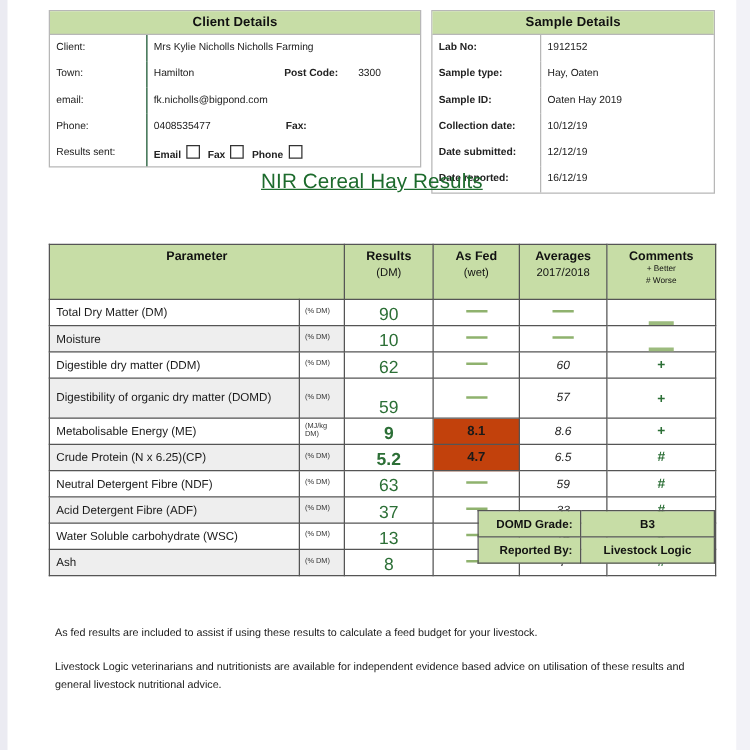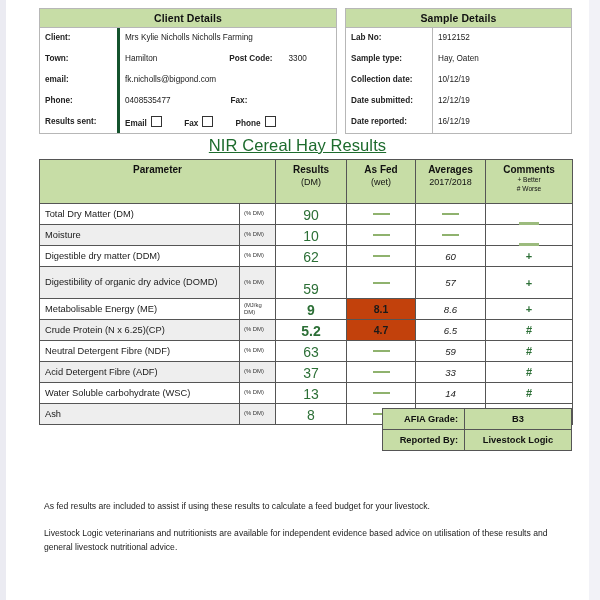--- a/index.html
+++ b/index.html
@@ -67,22 +67,22 @@
   table.kv td {
     font-size: 8.2px;
     color: #222;
     padding: 2px 0 2px 5px;
     vertical-align: middle;
     line-height: 1.05;
     height: 14px;
   }
   .panel.client table.kv td.k {
     width: 72px;
-    font-weight: bold;
-    border-right: 3px solid #14532d;
+    font-weight: normal;
+    border-right: 1px solid #14532d;
   }
   .panel.sample table.kv td.k {
     width: 81px;
     font-weight: bold;
     border-right: 1px solid #b7b7b7;
   }
   td.v { padding-left: 6px; }
   .inline-label {
     font-weight: bold;
     display: inline-block;
@@ -91,21 +91,21 @@
   .pc-val { margin-left: 16px; margin-top: 44px; }
   .fax-label { margin-left: 60px; }
   .cbox {
     display: inline-block;
     width: 9px; height: 9px;
     border: 1px solid #333;
     background: #fff;
     vertical-align: -1px;
     margin-left: 4px;
   }
-  .sentopt { margin-right: 20px; display: inline-block; }
+  .sentopt { margin-right: 4px; display: inline-block; }
 
   
   .doc-title {
     position: absolute;
     left: 0;
     top: 136px;
     width: 583px;
     text-align: center;
     font-size: 16.5px;
     font-weight: normal;
@@ -118,20 +118,21 @@
   .results-wrap {
     position: absolute;
     left: 33px;
     top: 159px;
     width: 533px;
   }
   table.results {
     border-collapse: collapse;
     width: 533px;
     table-layout: fixed;
+    margin-top: 36px;
   }
   table.results th,
   table.results td {
     border: 1px solid #555;
     box-sizing: border-box;
   }
   table.results thead th {
     background: #c7ddA6;
     font-size: 10px;
     font-weight: bold;
@@ -309,20 +310,24 @@
       <div class="panel-title">Sample Details</div>
       <table class="kv">
         <tbody>
               <tr>
           <td class="k">Lab No:</td>
           <td class="v">1912152</td>
         </tr>
         <tr>
           <td class="k">Sample type:</td>
           <td class="v">Hay, Oaten</td>
+        </tr>
+        <tr>
+          <td class="k">Sample ID:</td>
+          <td class="v">Oaten Hay 2019</td>
         </tr>
         <tr>
           <td class="k">Collection date:</td>
           <td class="v">10/12/19</td>
         </tr>
         <tr>
           <td class="k">Date submitted:</td>
           <td class="v">12/12/19</td>
         </tr>
         <tr>
@@ -374,21 +379,21 @@
         </tr>
         <tr>
           <td class="param">Digestible dry matter (DDM)</td>
           <td class="units">(% DM)</td>
           <td class="res">62</td>
           <td class="fed"><span class="dash"></span></td>
           <td class="avg">60</td>
           <td class="com">+</td>
         </tr>
         <tr class="shaded tall">
-          <td class="param">Digestibility of organic dry advice (DOMD)</td>
+          <td class="param">Digestibility of organic dry matter (DOMD)</td>
           <td class="units">(% DM)</td>
           <td class="res">59</td>
           <td class="fed"><span class="dash"></span></td>
           <td class="avg">57</td>
           <td class="com">+</td>
         </tr>
         <tr>
           <td class="param">Metabolisable Energy (ME)</td>
           <td class="units">(MJ/kg DM)</td>
           <td class="res bold">9</td>
@@ -437,21 +442,21 @@
           <td class="com">#</td>
         </tr>
       </tbody>
     </table>
   </div>
 
   <div class="afia-wrap">
     <table class="afia">
       <tbody>
             <tr>
-        <td class="lbl">AFIA Grade:</td>
+        <td class="lbl">DOMD Grade:</td>
         <td>B3</td>
       </tr>
       <tr>
         <td class="lbl">Reported By:</td>
         <td>Livestock Logic</td>
       </tr>
     </tbody>
         </table>
   </div>
 

